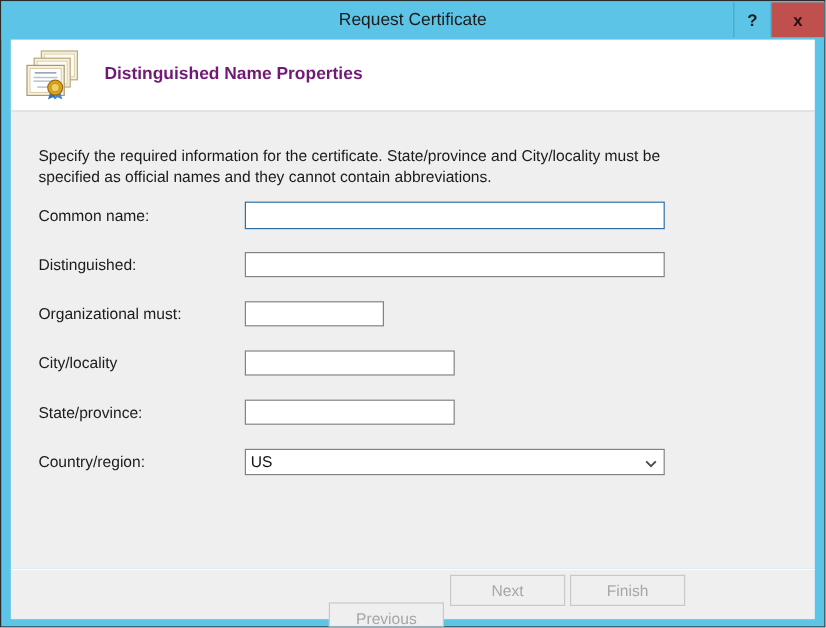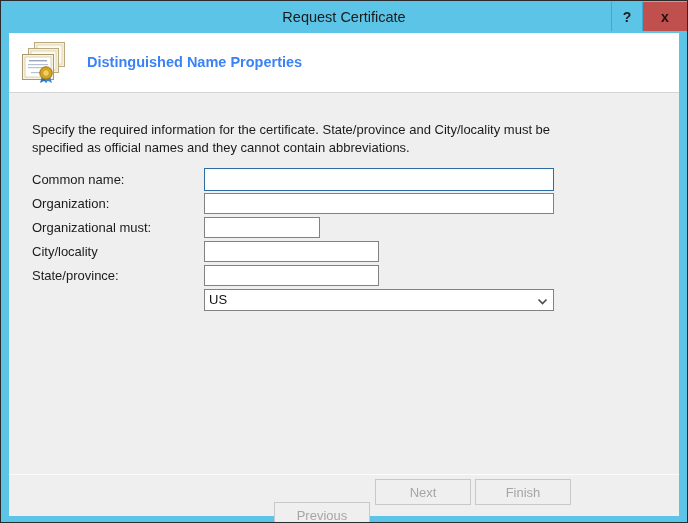--- a/index.html
+++ b/index.html
@@ -95,21 +95,21 @@
     height: 52px;
   }
   #header-heading {
     position: absolute;
     left: 78px;
     top: 0;
     height: 59px;
     line-height: 59px;
     font-size: 14.5px;
     font-weight: bold;
-    color: #3b82f6;
+    color: #701a75;
     white-space: nowrap;
     user-select: none;
   }
 
   
   #body {
     position: absolute;
     left: 8px;
     top: 92px;
     width: 670px;
@@ -129,21 +129,21 @@
   }
 
   #form {
     position: absolute;
     left: 0;
     top: 76px;
     width: 670px;
   }
   .form-row {
     position: relative;
-    height: 24px;
+    height: 41px;
   }
   .form-label {
     position: absolute;
     left: 23px;
     top: 0;
     height: 21px;
     line-height: 21px;
     font-size: 13px;
     color: #1b1b1b;
     white-space: nowrap;
@@ -285,40 +285,41 @@
     <div id="instructions">Specify the required information for the certificate. State/province and City/locality must be specified as official names and they cannot contain abbreviations.</div>
 
     <div id="form">
 
       <div class="form-row">
         <label class="form-label">Common name:</label>
         <input class="form-input w-long focused" type="text" value="" style="">
       </div>
 
       <div class="form-row">
-        <label class="form-label">Organization:</label>
+        <label class="form-label">Distinguished:</label>
         <input class="form-input w-long" type="text" value="" style="">
       </div>
 
       <div class="form-row">
         <label class="form-label">Organizational must:</label>
         <input class="form-input w-short" type="text" value="" style="">
       </div>
 
       <div class="form-row">
         <label class="form-label">City/locality</label>
         <input class="form-input w-mid" type="text" value="" style="">
       </div>
 
       <div class="form-row">
         <label class="form-label">State/province:</label>
         <input class="form-input w-mid" type="text" value="" style="">
       </div>
 
       <div class="form-row">
+        <label class="form-label">Country/region:</label>
         <div class="form-select">
           <span class="sel-value">US</span>
           <span class="chevron">
             <svg width="11" height="11" viewBox="0 0 11 11" xmlns="http://www.w3.org/2000/svg">
               <path d="M1.5 3.5 L5.5 7.5 L9.5 3.5" fill="none" stroke="#4a4a4a" stroke-width="1.6"></path>
             </svg>
           </span>
         </div>
       </div>
 

